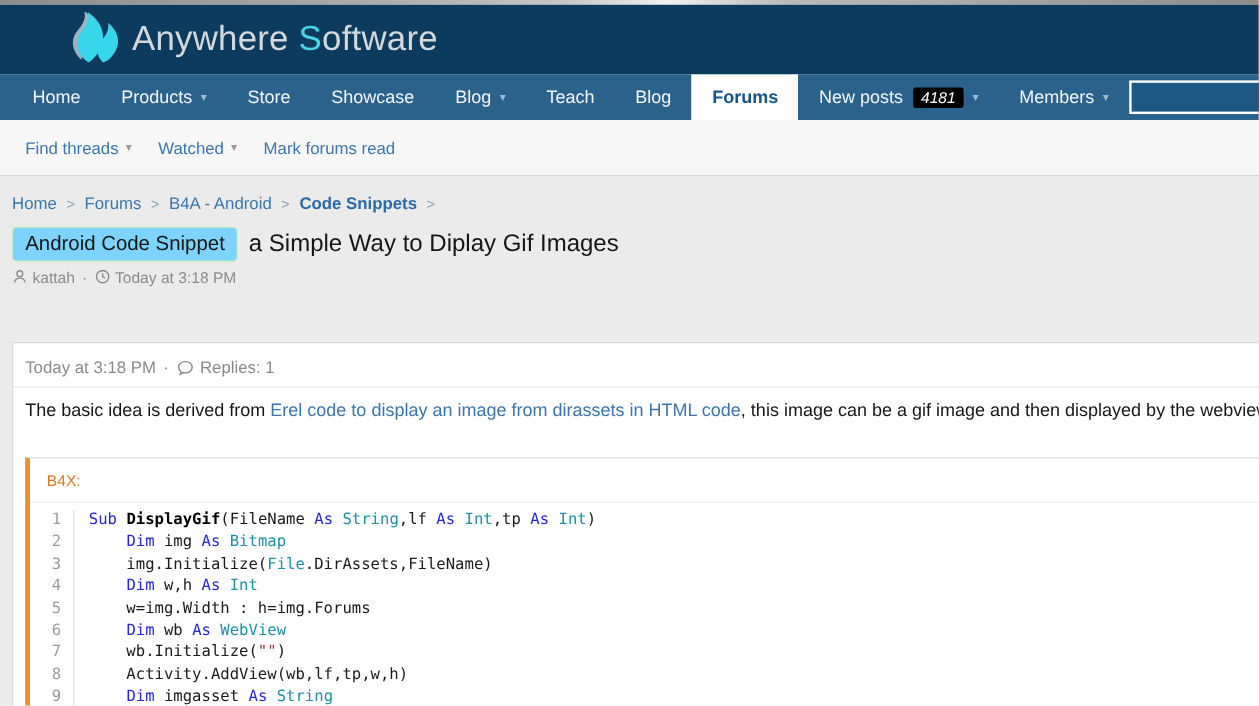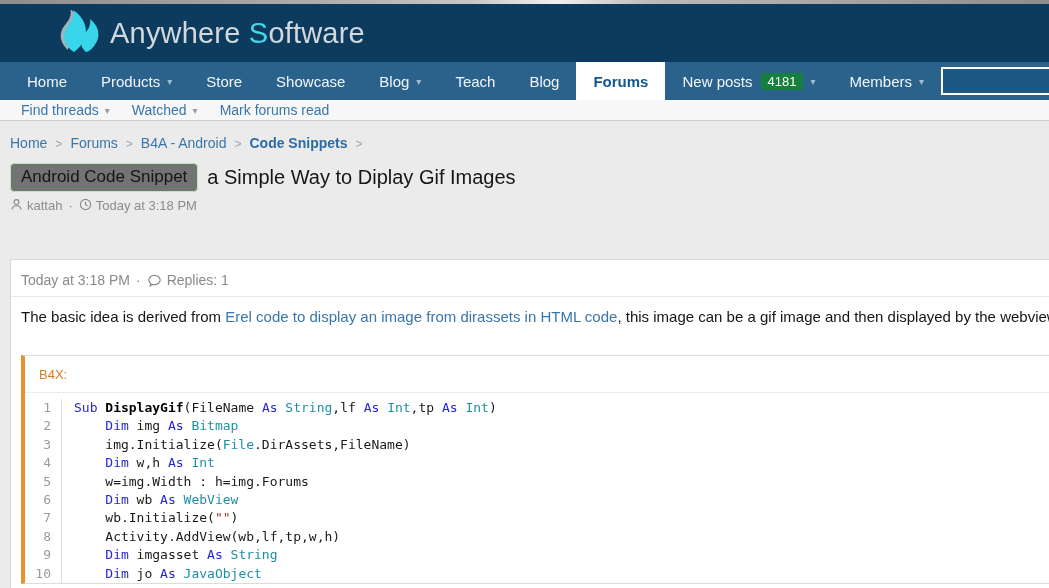--- a/index.html
+++ b/index.html
@@ -16,37 +16,37 @@
   .brand svg { margin-right:-6px; }
   .brand-text { font-size:29px; color:#d2d8dd; letter-spacing:.2px; }
   .brand-text .accent { color:#45d7e8; }
 
   
   .primary-nav { height:38px; background:#2a628c; display:flex; align-items:stretch; padding-left:10px; }
   .nav-items { display:flex; align-items:stretch; }
   .nav-item { display:flex; align-items:center; padding:0 17px; color:#f2f6fa; font-size:15px; cursor:pointer; white-space:nowrap; }
   .nav-item.active { background:#ffffff; color:#14568a; font-weight:bold; }
   .nav-arrow { font-size:10px; color:#9dbdd4; margin-left:7px; }
-  .nav-badge { background:#15803d; color:#ffffff; font-size:13px; padding:1px 7px; margin-left:8px; border-radius:2px; }
+  .nav-badge { background:#000000; color:#ffffff; font-size:13px; padding:1px 7px; margin-left:8px; border-radius:2px;font-style:italic; }
   .nav-search { margin-left:auto; margin-top:5px; width:120px; height:28px; border:2px solid #ffffff; background:#1d5784; outline:none; color:#fff; padding:0 6px; font-size:14px; }
 
   
-  .subnav { height:21px; background:#f7f7f7; border-bottom:1px solid #cccccc; display:flex; align-items:center; padding-left:10px; }
+  .subnav { height:47px; background:#f7f7f7; border-bottom:1px solid #cccccc; display:flex; align-items:center; padding-left:10px; }
   .subnav-item { display:flex; align-items:center; color:#3a76ab; font-size:14px; padding:0 11px; cursor:pointer; white-space:nowrap; }
   .subnav-item .nav-arrow { color:#9a9a9a; margin-left:6px; }
 
   
   .page { background:#ebebeb; }
   .breadcrumb { padding:13px 0 0 10px; font-size:14px; line-height:19px; }
   .crumb { color:#3a76ab; cursor:pointer; }
   .crumb.bold { color:#2b6ba7; font-weight:bold; }
   .crumb-sep { color:#97a6b3; font-size:12px; margin:0 8px; }
 
   .thread-head { margin:9px 0 0 10px; display:flex; align-items:center; }
-  .prefix-badge { background:#737373; border:1px solid #b7eab7; border-radius:4px; font-size:17px; color:#151515; padding:3px 10px 4px; margin-right:9px; cursor:pointer; white-space:nowrap; }
+  .prefix-badge { background:#7dd3fc; border:1px solid #b7eab7; border-radius:4px; font-size:17px; color:#151515; padding:3px 10px 4px; margin-right:9px; cursor:pointer; white-space:nowrap; }
   .thread-title { font-size:20px; color:#161616; white-space:nowrap; }
 
   .thread-meta { margin:6px 0 0 10px; display:flex; align-items:flex-start; color:#8c8c8c; font-size:13px; }
   .thread-meta svg { margin-right:4px; }
   .thread-meta .dot { margin:0 6px; }
   .author-link { color:#8c8c8c; text-decoration:none; cursor:pointer; }
 
   
   .post-card { margin:46px 0 0 10px; width:1100px; background:#ffffff; border:1px solid #d8d8d8; height:420px; }
   .post-meta { padding:12px 10px 8px; display:flex; align-items:center; color:#8a8a8a; font-size:14px; line-height:16px; }

